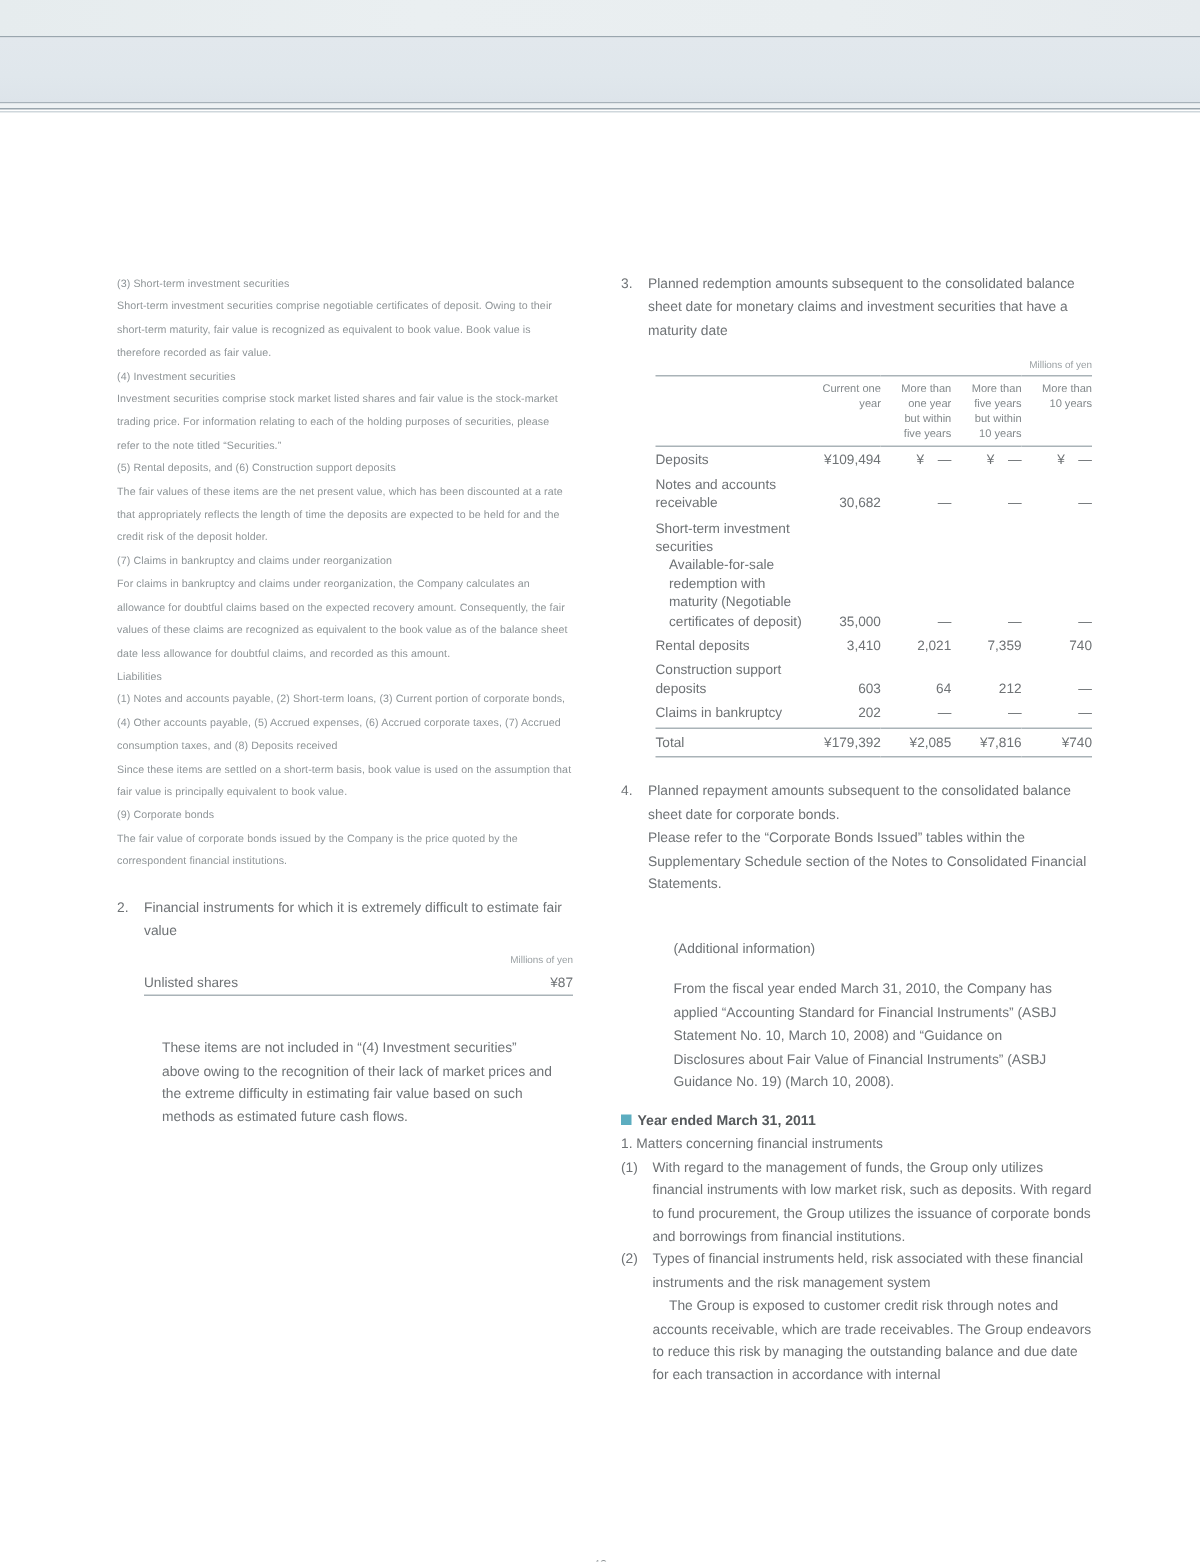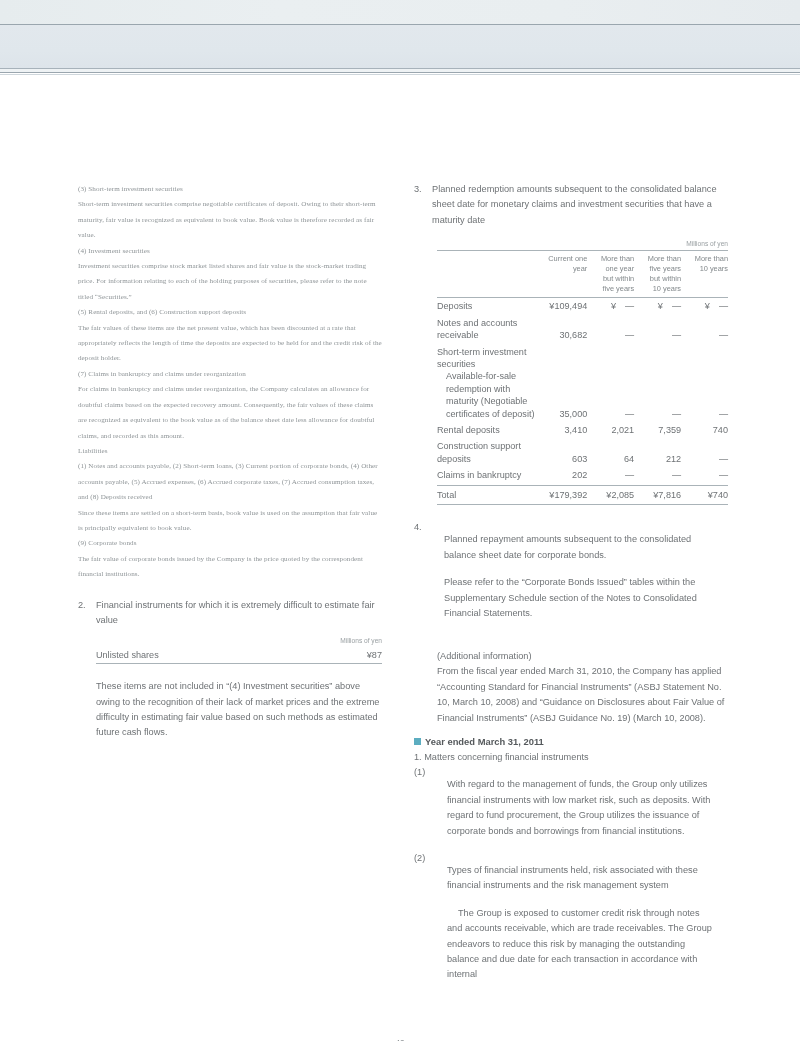--- a/index.html
+++ b/index.html
@@ -87,28 +87,28 @@
     width: 314px;
   }
 
   
   .tiny-body {
     font-size: 7.1px;
     line-height: 15.4px;
     color: #8e9497;
     letter-spacing: 0.01em;
   }
-  .tiny-body p { margin: 0; font-family: Liberation Serif, serif; }
+  .tiny-body p { margin: 0; }
 
   .body {
     font-size: 9.2px;
     line-height: 15.4px;
     color: #6e7275;
   }
-  .body p { margin: 0; }
+  .body p { margin: 12px; }
 
   .blank-line { height: 15.4px; }
 
   
   .numitem {
     display: flex;
     align-items: flex-start;
   }
   .numitem .marker {
     flex: 0 0 auto;
@@ -117,21 +117,21 @@
     line-height: 15.4px;
     color: #6e7275;
   }
   .numitem .marker.wide { width: 21px; }
   .numitem .content {
     flex: 1 1 auto;
     font-size: 9.2px;
     line-height: 15.4px;
     color: #6e7275;
   }
-  .numitem .content p { margin: 12px; }
+  .numitem .content p { margin: 0; }
   .indent-para { text-indent: 11px; }
 
   
   .unit-label {
     font-size: 6.6px;
     line-height: 11px;
     color: #9aa0a3;
     text-align: right;
     padding-bottom: 1px;
   }

